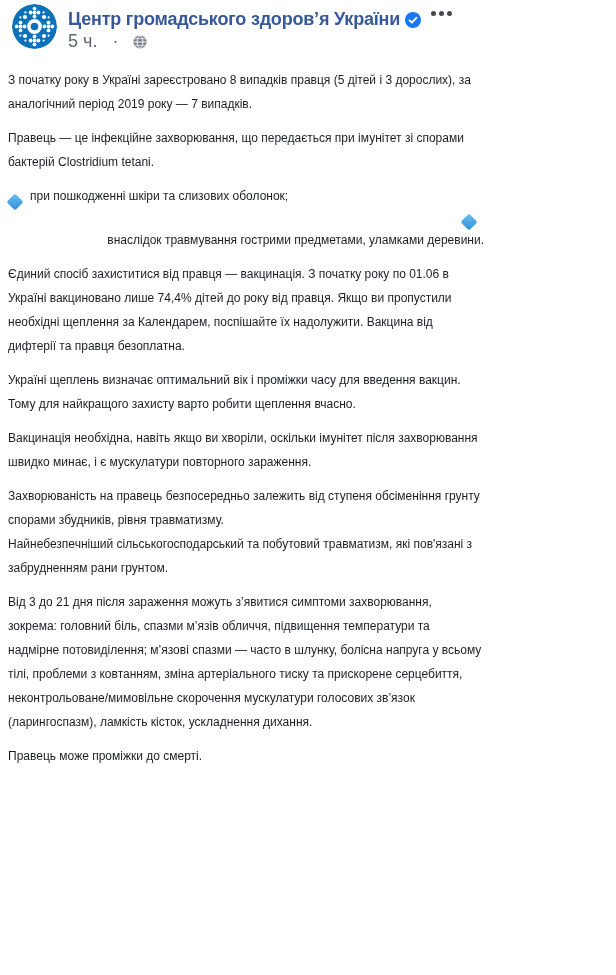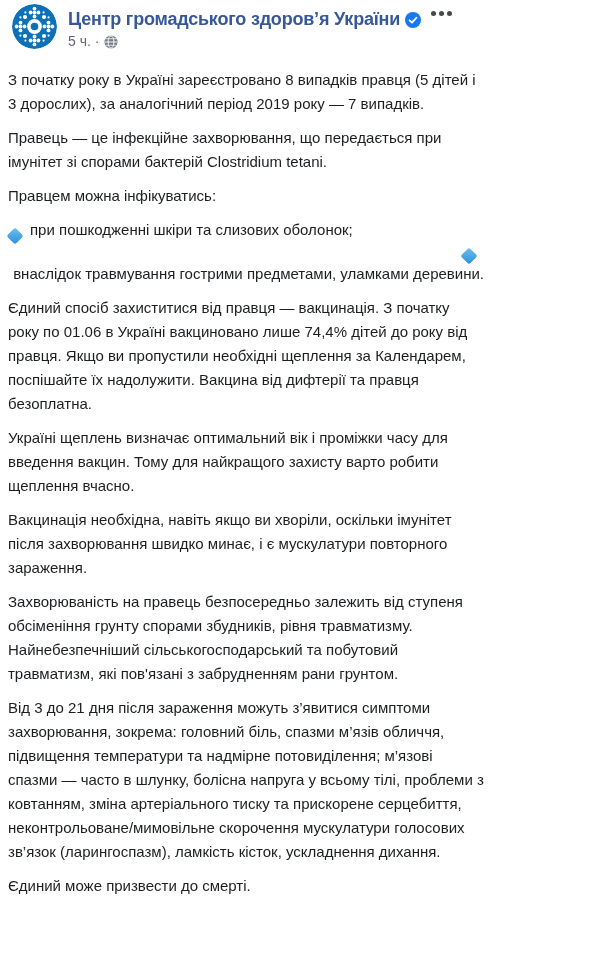--- a/index.html
+++ b/index.html
@@ -15,31 +15,31 @@
     display:block;cursor:pointer;
   }
   .head-text{margin-left:56px;padding-top:3px;}
   .name-row{display:flex;align-items:center;gap:5px;}
   .page-name{
     color:#365899;font-weight:bold;font-size:18px;line-height:22px;
     text-decoration:none;cursor:pointer;letter-spacing:-0.2px;
   }
   .badge{width:16px;height:16px;flex:0 0 auto;margin-top:1px;}
   .meta-row{
-    display:flex;align-items:center;gap:4px;color:#616770;font-size:14px;
+    display:flex;align-items:center;gap:15px;color:#616770;font-size:18px;
     margin-top:3px;line-height:17px;
   }
   .globe{width:14px;height:14px;display:inline-block;}
   .more-btn{
     position:absolute;right:36px;top:7px;border:none;background:none;cursor:pointer;
     padding:4px;display:flex;gap:3px;align-items:center;
   }
   .more-btn .dot{width:5px;height:5px;border-radius:50%;background:#44484d;display:block;}
   
-  .post-body{padding:3px 8px 0 8px;color:#1c1e21;font-size:15px;line-height:24px;}
+  .post-body{padding:3px 8px 0 8px;color:#1c1e21;font-size:12px;line-height:24px;}
   .post-body p{margin:0 0 10px 0;}
   .post-body p.pre{white-space:pre-line;}
   .bullet-row{display:flex;align-items:flex-end;margin:0 0 2px 0;}
   .bullet-row.last{margin-bottom:10px;flex-direction:column;}
   .diamond{
     width:12px;height:12px;flex:0 0 auto;margin:6px 9px 0 1px;
     background:linear-gradient(135deg,#6fc0ef 0%,#2a8fd8 100%);
     transform:rotate(45deg);border-radius:2px;
   }
 </style>
@@ -119,33 +119,32 @@
     <button class="more-btn" aria-label="More options">
       <span class="dot"></span>
       <span class="dot"></span>
       <span class="dot"></span>
     </button>
   </div>
 
   <div class="post-body">
     <p>З початку року в Україні зареєстровано 8 випадків правця (5 дітей і 3 дорослих), за аналогічний період 2019 року — 7 випадків.</p>
     <p>Правець — це інфекційне захворювання, що передається при імунітет зі спорами бактерій Clostridium tetani.</p>
-    <p>Правцем можна інфікуватись:</p>
 
     <div class="bullet-row">
       <span class="diamond"></span>
       <span>при пошкодженні шкіри та слизових оболонок;</span>
     </div>
     <div class="bullet-row last">
       <span class="diamond"></span>
       <span>внаслідок травмування гострими предметами, уламками деревини.</span>
     </div>
 
     <p>Єдиний спосіб захиститися від правця — вакцинація. З початку року по 01.06 в Україні вакциновано лише 74,4% дітей до року від правця. Якщо ви пропустили необхідні щеплення за Календарем, поспішайте їх надолужити. Вакцина від дифтерії та правця безоплатна.</p>
     <p>Україні щеплень визначає оптимальний вік і проміжки часу для введення вакцин. Тому для найкращого захисту варто робити щеплення вчасно.</p>
     <p>Вакцинація необхідна, навіть якщо ви хворіли, оскільки імунітет після захворювання швидко минає, і є мускулатури повторного зараження.</p>
     <p class="pre">Захворюваність на правець безпосередньо залежить від ступеня обсіменіння грунту спорами збудників, рівня травматизму.
 Найнебезпечніший сільськогосподарський та побутовий травматизм, які пов'язані з забрудненням рани грунтом.</p>
     <p>Від 3 до 21 дня після зараження можуть з’явитися симптоми захворювання, зокрема: головний біль, спазми м’язів обличчя, підвищення температури та надмірне потовиділення; м’язові спазми — часто в шлунку, болісна напруга у всьому тілі, проблеми з ковтанням, зміна артеріального тиску та прискорене серцебиття, неконтрольоване/мимовільне скорочення мускулатури голосових зв’язок (ларингоспазм), ламкість кісток, ускладнення дихання.</p>
-    <p>Єдиний може призвести до смерті.</p>
+    <p>Правець може проміжки до смерті.</p>
 
   </div>
 </div>
 
 </body></html>

